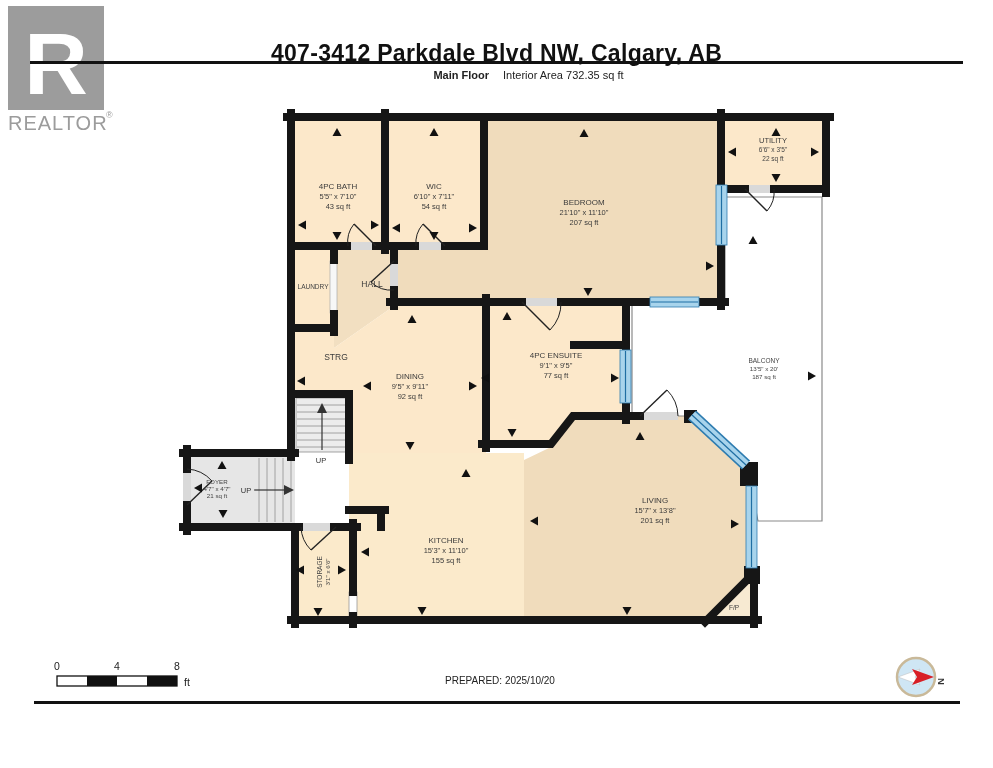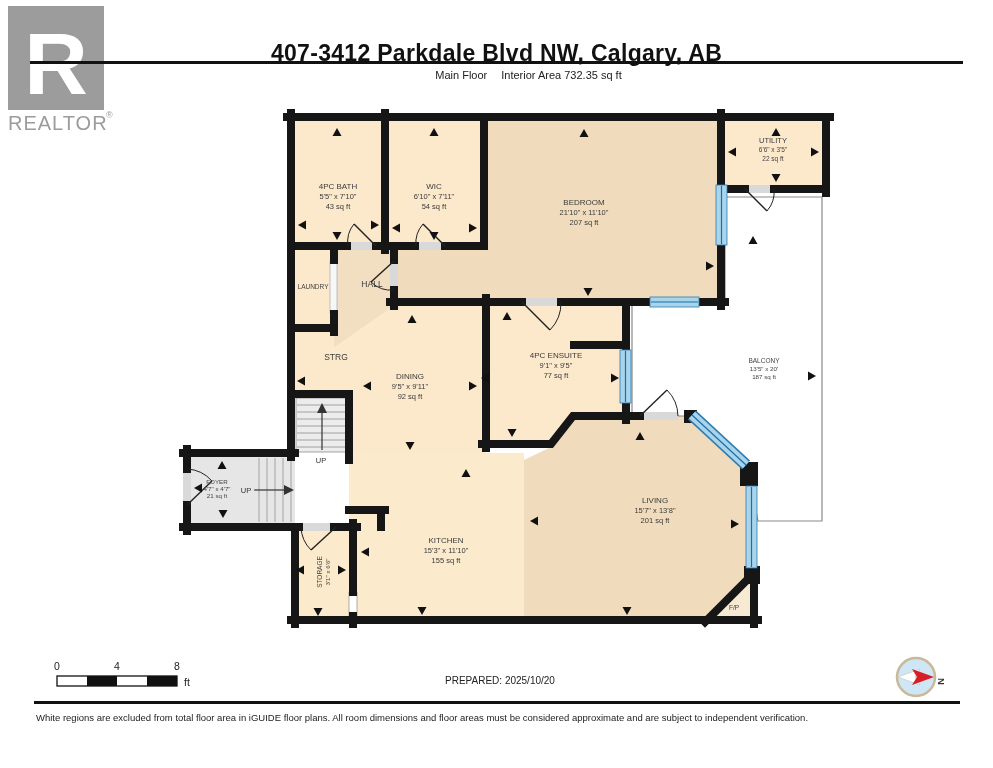--- a/index.html
+++ b/index.html
@@ -2,21 +2,21 @@
 <html><head>
 <meta charset="utf-8">
 <style>
   html,body{margin:0;padding:0;background:#fff;}
   .page{position:relative;width:993px;height:768px;background:#fff;overflow:hidden;
         font-family:"Liberation Sans",sans-serif;color:#222;}
   .title{position:absolute;top:28px;left:0;right:0;text-align:center;
          font-size:23px;font-weight:bold;color:#111;letter-spacing:.3px;margin-top:12px;}
   .topline{position:absolute;top:61px;left:30px;width:933px;height:3px;background:#111;}
   .subtitle{position:absolute;top:69px;left:0;right:0;text-align:center;font-size:11px;color:#222;padding-left:64px;}
-  .subtitle .floor{font-weight:normal;margin-right:14px;text-align:center;}
+  .subtitle .floor{font-weight:bold;margin-right:14px;text-align:center;}
   .footline{position:absolute;top:701px;left:34px;width:926px;height:3px;background:#111;}
   .disclaimer{position:absolute;top:712px;left:36px;right:20px;font-size:9.5px;color:#222;}
   svg text{font-family:"Liberation Sans",sans-serif;}
   .rn{font-size:8px;fill:#3b3b3b;}
   .rd{font-size:7.5px;fill:#3b3b3b;}
   .sm{font-size:6.5px;fill:#444;}
   .sd{font-size:6.2px;fill:#444;}
   .big{font-size:8.5px;fill:#3b3b3b;}
   .up{font-size:7.5px;fill:#333;}
 </style>
@@ -284,14 +284,13 @@
 
     <g>
       <circle cx="916" cy="677" r="19" fill="#cfe6f4" stroke="#c9b999" stroke-width="2.5"></circle>
       <polygon points="898,677 920,669 915,677 920,685" fill="#ffffff" stroke="#bbb" stroke-width="0.5"></polygon>
       <polygon points="934,677 912,669 917,677 912,685" fill="#d81f26"></polygon>
       <text x="941" y="681" font-size="9.5" font-weight="bold" fill="#333" transform="rotate(90 941 678)">N</text>
     </g>
   </svg>
 
   <div class="footline"></div>
-  <div class="disclaimer">White regions are excluded from total floor area in iGUIDE floor plans. All room dimensions and floor areas must be considered approximate and are subject to independent verification.</div>
 </div>
 
 </body></html>

